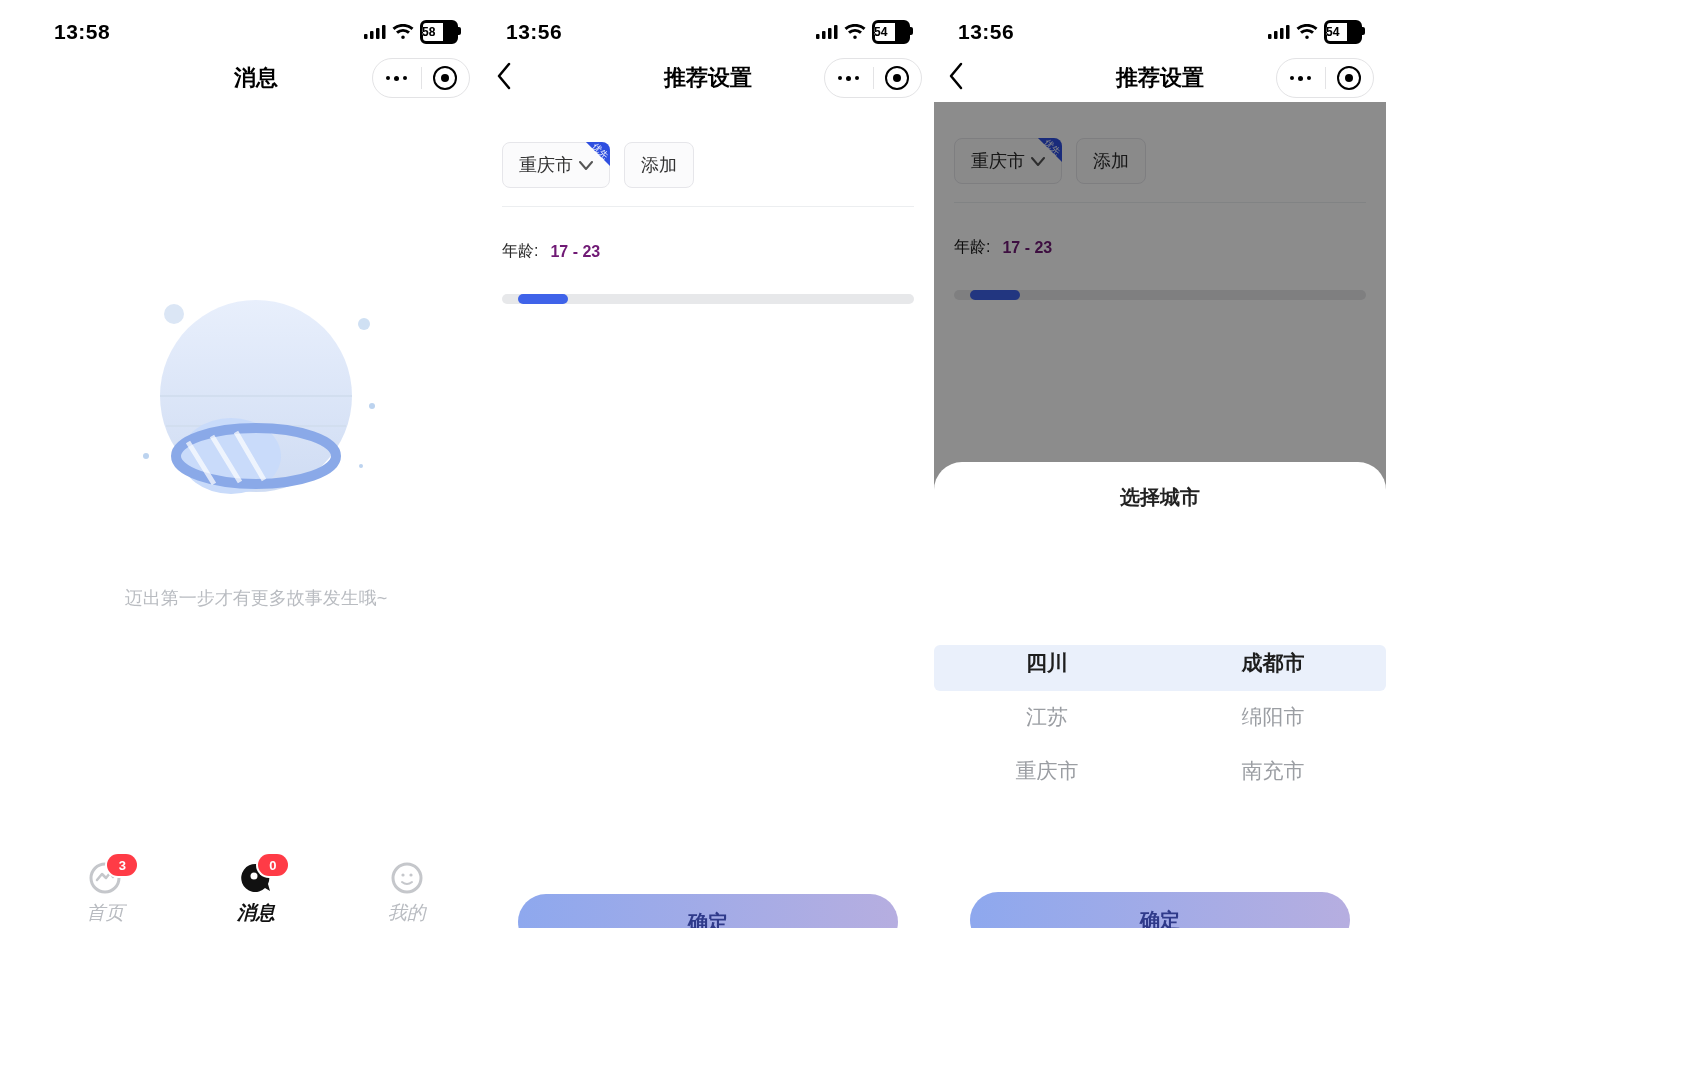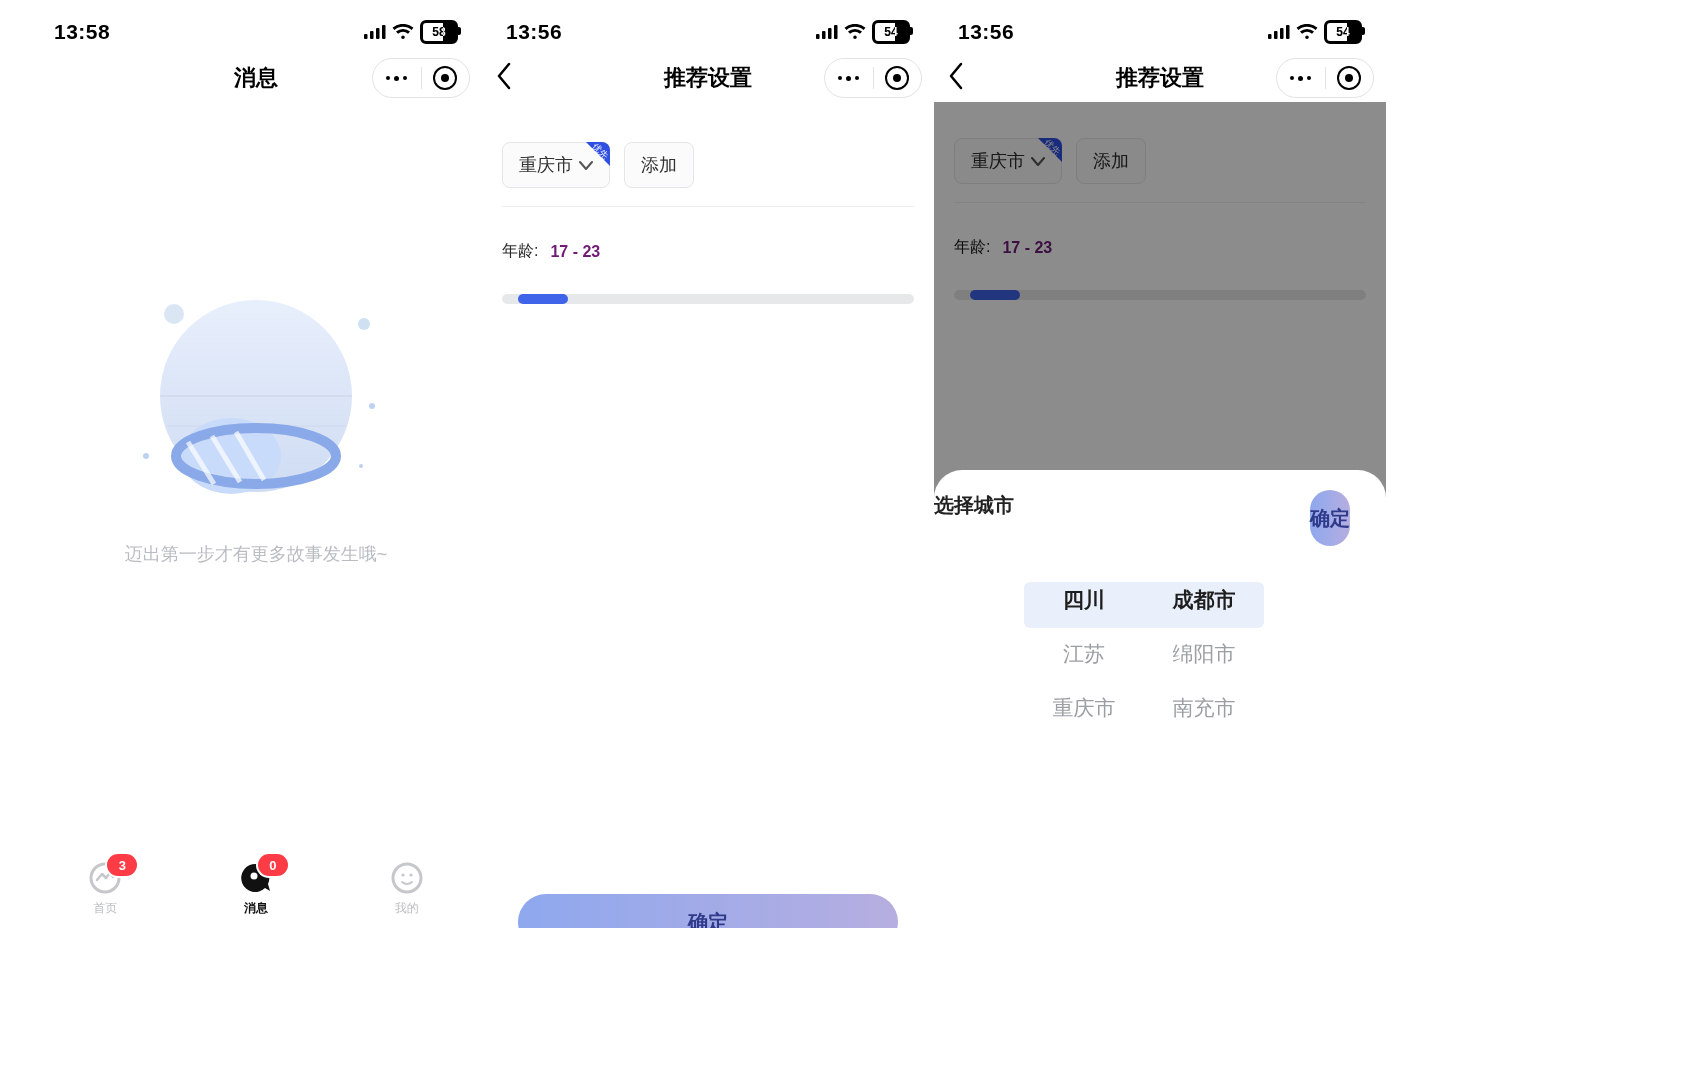--- a/index.html
+++ b/index.html
@@ -7,45 +7,45 @@
   .phone{position:absolute;top:10px;width:452px;height:980px;background:#fff;overflow:hidden;}
   .p1{left:30px;}
   .p2{left:482px;}
   .p3{left:934px;}
 
   
   .status{height:36px;display:flex;align-items:center;justify-content:space-between;padding:4px 24px 0 24px;font-weight:700;font-size:21px;}
   .status .time{letter-spacing:0.5px;}
   .status .right{display:flex;align-items:center;gap:6px;}
   .sig-icon svg,.wifi-icon svg{display:block;}
-  .bat{display:inline-flex;align-items:center;justify-content:center;width:34px;height:20px;border:2px solid #000;border-radius:6px;font-size:12px;font-weight:800;position:relative;background:#000;color:#fff;}
+  .bat{display:inline-flex;align-items:center;width:34px;height:20px;border:2px solid #000;border-radius:6px;font-size:12px;font-weight:800;position:relative;background:#000;color:#fff;}
   .bat::after{content:"";position:absolute;right:-5px;top:5px;width:3px;height:8px;background:#000;border-radius:0 2px 2px 0;}
   .bat .inner{position:absolute;left:1px;top:1px;bottom:1px;width:60%;background:#fff;border-radius:3px 0 0 3px;z-index:0;}
   .bat .num{position:relative;z-index:1;mix-blend-mode:difference;color:#fff;font-size:12px;}
 
   
   .nav{height:56px;display:flex;align-items:center;justify-content:center;position:relative;}
   .nav .title{font-size:22px;font-weight:800;}
   .nav .back{position:absolute;left:14px;top:50%;transform:translateY(-50%);}
   .nav .capsule{position:absolute;right:12px;top:50%;transform:translateY(-50%);display:flex;align-items:center;border:1px solid #e3e3e5;border-radius:22px;height:38px;width:96px;background:#fff;}
   .nav .capsule .half{flex:1;display:flex;align-items:center;justify-content:center;}
   .nav .capsule .sep{width:1px;height:22px;background:#e3e3e5;}
   .dots{display:flex;gap:4px;align-items:center;}
   .dots span{width:5px;height:5px;border-radius:50%;background:#000;}
   .dots span.s{width:4px;height:4px;}
   .rec{width:20px;height:20px;border:2px solid #000;border-radius:50%;display:flex;align-items:center;justify-content:center;}
   .rec .d{width:8px;height:8px;background:#000;border-radius:50%;}
 
   
-  .empty-wrap{display:flex;flex-direction:column;align-items:center;margin-top:180px;}
+  .empty-wrap{display:flex;flex-direction:column;align-items:center;margin-top:180px;gap:44px;}
   .planet{width:280px;height:240px;position:relative;}
   .empty-text{margin-top:16px;color:#b9bcc1;font-size:18px;}
   .tabbar{position:absolute;left:0;right:0;bottom:0;height:130px;display:flex;justify-content:space-around;align-items:flex-start;padding-top:12px;}
   .tab{display:flex;flex-direction:column;align-items:center;gap:4px;position:relative;}
-  .tab .lbl{font-size:12px;color:#b9bcc1;}
+  .tab .lbl{font-size:19px;color:#b9bcc1;font-style:italic;}
   .tab.active .lbl{color:#111;font-weight:700;}
   .tab .ic{width:36px;height:36px;position:relative;}
   .badge{position:absolute;top:-6px;right:-14px;min-width:22px;height:22px;border-radius:11px;background:#ff3b46;color:#fff;font-size:13px;font-weight:700;display:flex;align-items:center;justify-content:center;padding:0 4px;box-shadow:0 0 0 2px #fff;}
   .home-ind{position:absolute;bottom:10px;left:50%;transform:translateX(-50%);width:170px;height:6px;background:#000;border-radius:3px;}
 
   
   .chips{display:flex;gap:14px;padding:36px 20px 18px 20px;}
   .chip{position:relative;height:44px;border:1px solid #e6e6ea;border-radius:8px;background:#fbfbfc;display:flex;align-items:center;padding:0 16px;font-size:18px;color:#333;}
   .chip .cv{margin-left:6px;}
   .ribbon{position:absolute;top:-1px;right:-1px;width:34px;height:34px;overflow:hidden;border-radius:0 8px 0 0;}
@@ -54,21 +54,21 @@
   .divider{height:1px;background:#eceef0;margin:0 20px;}
   .age-row{display:flex;align-items:center;gap:12px;padding:34px 20px 14px;font-size:16px;}
   .age-row .k{color:#2b2b2b;}
   .age-row .v{color:#701a75;font-weight:800;}
   .slider{position:relative;height:10px;margin:18px 20px 0;background:#e7e8ea;border-radius:5px;}
   .slider .fill{position:absolute;left:4%;width:12%;top:0;bottom:0;background:#3f63e9;border-radius:5px;}
   .confirm{position:absolute;left:36px;right:36px;bottom:40px;height:56px;border-radius:28px;background:linear-gradient(90deg,#8ea8ee,#b6aee0);display:flex;align-items:center;justify-content:center;color:#2f3a8a;font-size:20px;font-weight:600;}
   
   
   .dim{position:absolute;inset:0;background:rgba(0,0,0,0.45);}
-  .sheet{position:absolute;left:0;right:0;bottom:0;height:520px;background:#fff;border-radius:28px 28px 0 0;display:flex;flex-direction:row;gap:10px;}
+  .sheet{position:absolute;left:0;right:0;bottom:8px;height:520px;background:#fff;border-radius:28px 28px 0 0;display:flex;flex-direction:column;gap:10px;}
   .sheet .sh-title{text-align:center;font-size:20px;font-weight:600;padding:22px 0 12px;color:#222;}
   .picker{flex:1;position:relative;margin-top:112px;}
   .picker .cols{position:absolute;inset:0;display:flex;}
   .picker .col{flex:1;display:flex;flex-direction:column;align-items:center;gap:26px;font-size:21px;color:#9b9ea3;padding-top:4px;}
   .picker .hl{position:absolute;left:0;right:0;top:0;height:46px;background:#eaf0fb;border-radius:6px;}
   .picker .col .sel{color:#1e1e1e;font-weight:700;}
   .sheet .confirm{position:static;margin:20px 36px 34px;}
   .p3 .home-ind{z-index:5;}
   
   

